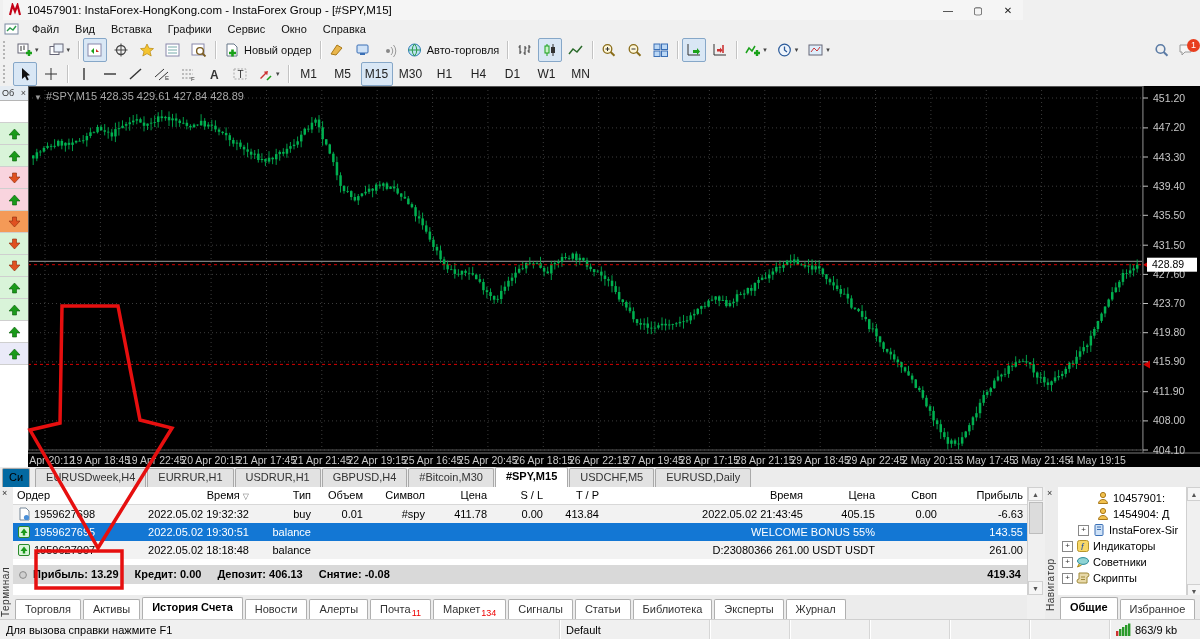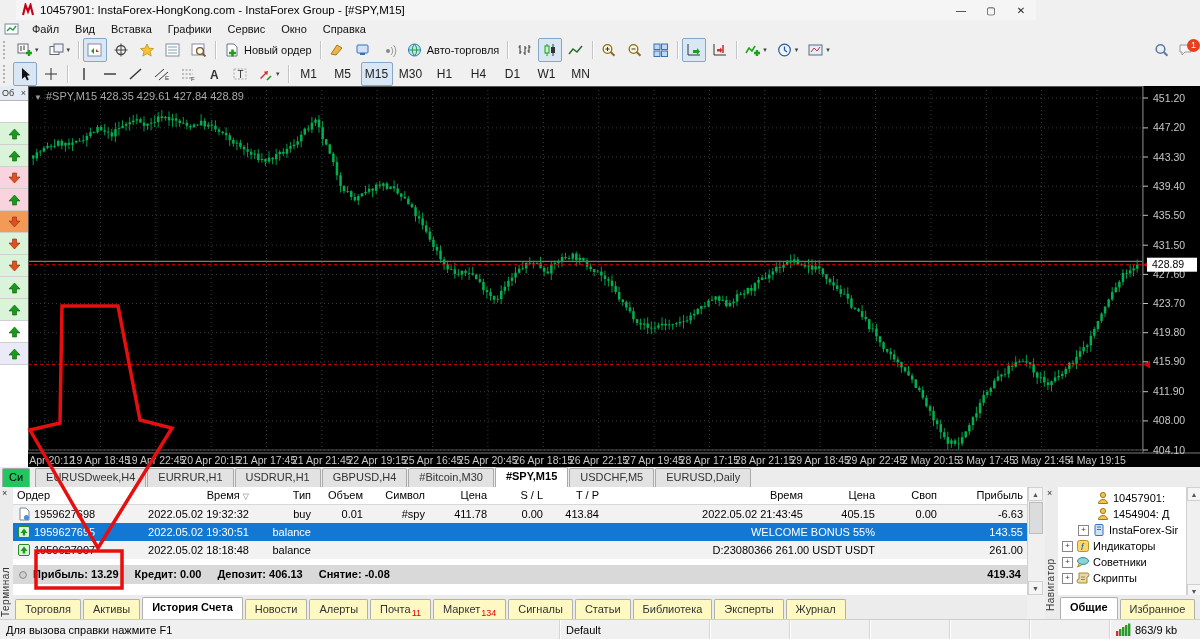--- a/index.html
+++ b/index.html
@@ -1,21 +1,21 @@
 <!DOCTYPE html>
 <html><head>
 <meta charset="utf-8">
 <style>
   html,body{margin:0;padding:0;background:#888;}
   #app{position:relative;width:1200px;height:639px;background:#f0f0f0;
        font-family:"Liberation Sans",sans-serif;font-size:11px;color:#000;
        overflow:hidden;user-select:none;}
   .abs{position:absolute;}
   
-  .titlebar{left:16px;top:0;width:1020px;height:20px;background:#f5f5f5;border-bottom:1px solid #d9d9d9;display:flex;align-items:center;}
+  .titlebar{left:3px;top:0;width:1020px;height:20px;background:#f5f5f5;border-bottom:1px solid #d9d9d9;display:flex;align-items:center;}
   .titlebar .title{margin-left:4px;font-size:11.5px;}
   .win-controls{margin-left:auto;display:flex;}
   .win-btn{width:30px;height:19px;text-align:center;line-height:19px;font-size:10px;color:#222;}
   
   .menubar{left:0;top:20px;width:1200px;height:18px;background:#f0f0f0;display:flex;align-items:center;border-bottom:1px solid #e0e0e0;}
   .menu-item{padding:2px 8px;color:#111;}
   
   .toolbar{left:0;width:1200px;height:24px;background:#f0f0f0;display:flex;align-items:center;border-bottom:1px solid #d6d6d6;}
   .t1{top:38px;} .t2{top:62px;}
   .grip{width:4px;height:18px;margin:0 3px;border-left:2px dotted #b5b5b5;}
@@ -31,21 +31,21 @@
   .overview{left:0;top:0;width:28px;height:381px;background:#fff;border-right:3px solid #3b82f6;}
   .ov-head{height:14px;background:#e4ebf2;border-bottom:1px solid #b5b5b5;font-size:9px;display:flex;align-items:center;padding:0 2px;color:#333;}
   .ov-head .x{margin-left:auto;font-size:9px;color:#444;}
   .ov-cell{height:21px;border-bottom:1px solid #cfcfcf;display:flex;align-items:center;justify-content:center;font-size:10px;}
   .chart-title{left:34px;top:4px;color:#a8a8a8;font-size:11px;}
   .chart-title .tri{font-size:8px;margin-right:4px;color:#9a9a9a;}
   
   .chart-tabs{left:0;top:467px;width:1200px;height:20px;background:#ececec;border-bottom:1px solid #bdbdbd;display:flex;align-items:flex-end;}
   .ctab{padding:2px 10px;margin-left:1px;border:1px solid #a9a9a9;border-bottom:none;background:#e2e2e2;color:#333;height:14px;border-radius:2px 2px 0 0;}
   .ctab.active{background:#fff;font-weight:bold;color:#000;height:15px;text-align:right;}
-  .ctab-mini{margin:0 4px 0 2px;padding:2px 6px;border:1px solid #a9a9a9;border-bottom:none;background:#22c55e;height:14px;border-radius:2px 2px 0 0;}
+  .ctab-mini{margin:0 4px 0 2px;padding:2px 6px;border:1px solid #a9a9a9;border-bottom:none;background:#0369a1;height:14px;border-radius:2px 2px 0 0;}
   
   .main-bottom{left:0;top:487px;width:1200px;height:132px;background:#f0f0f0;}
   .vstrip{top:0;width:13px;height:132px;background:#ececec;border-right:1px solid #c8c8c8;}
   .vstrip .x{position:absolute;top:1px;left:2px;font-size:9px;color:#333;}
   .vlabel{position:absolute;left:0px;width:13px;writing-mode:vertical-rl;transform:rotate(180deg);font-size:10px;color:#333;letter-spacing:0.5px;}
   .terminal{left:13px;top:0;width:1014px;height:108px;background:#fff;overflow:hidden;border-bottom:1px solid #c8c8c8;}
   .trow{display:flex;height:18px;line-height:18px;}
   .thead{height:17px;line-height:17px;border-bottom:1px solid #d8d8d8;color:#000;}
   .tcell{padding:0 4px;white-space:nowrap;overflow:hidden;box-sizing:border-box;}
   .num{text-align:right;}
@@ -55,21 +55,21 @@
   .tscroll{left:1027px;top:0;width:15px;height:108px;background:#f0f0f0;border-left:1px solid #d0d0d0;}
   .sbtn{width:15px;height:14px;font-size:7px;text-align:center;line-height:14px;color:#555;background:#f5f5f5;border:1px solid #d0d0d0;box-sizing:border-box;}
   .sthumb{position:absolute;left:1px;top:15px;width:12px;height:30px;background:#dcdcdc;border:1px solid #bdbdbd;}
   
   .navigator{left:1058px;top:0;width:142px;height:111px;background:#fff;border-bottom:1px solid #c8c8c8;overflow:hidden;}
   .nav-row{display:flex;align-items:center;height:16px;white-space:nowrap;}
   .plusbox{width:9px;height:9px;border:1px solid #888;background:#fff;font-size:8px;line-height:7px;text-align:center;color:#333;margin-right:3px;flex:none;}
   .nav-scroll{left:1186px;top:0;width:14px;height:111px;background:#f0f0f0;border-left:1px solid #d0d0d0;}
   
   .tabs-row{display:flex;align-items:flex-end;height:24px;background:#ececec;}
-  .btab{padding:3px 9px 3px 9px;border:1px solid #b0b0b0;border-bottom:none;background:#fef9c3;color:#333;margin-left:2px;height:13px;line-height:13px;border-radius:2px 2px 0 0;white-space:nowrap;}
+  .btab{padding:3px 9px 3px 9px;border:1px solid #b0b0b0;border-bottom:none;background:#ffffff;color:#333;margin-left:2px;height:13px;line-height:13px;border-radius:2px 2px 0 0;white-space:nowrap;}
   .btab.active{background:#fff;color:#000;height:15px;font-weight:bold;}
   .btab .badge{color:#e00;font-size:9px;vertical-align:sub;margin-left:1px;}
   
   .statusbar{left:0;top:619px;width:1200px;height:20px;background:#f0f0f0;border-top:1px solid #cfcfcf;display:flex;align-items:center;}
   .st-cell{height:100%;display:flex;align-items:center;padding:0 6px;border-right:1px solid #d6d6d6;box-shadow:1px 0 0 #fff;box-sizing:border-box;}
   .overlay{left:0;top:0;width:1200px;height:639px;pointer-events:none;}
   .icon{display:inline-flex;align-items:center;justify-content:center;}
 </style>
 </head>
 <body>

